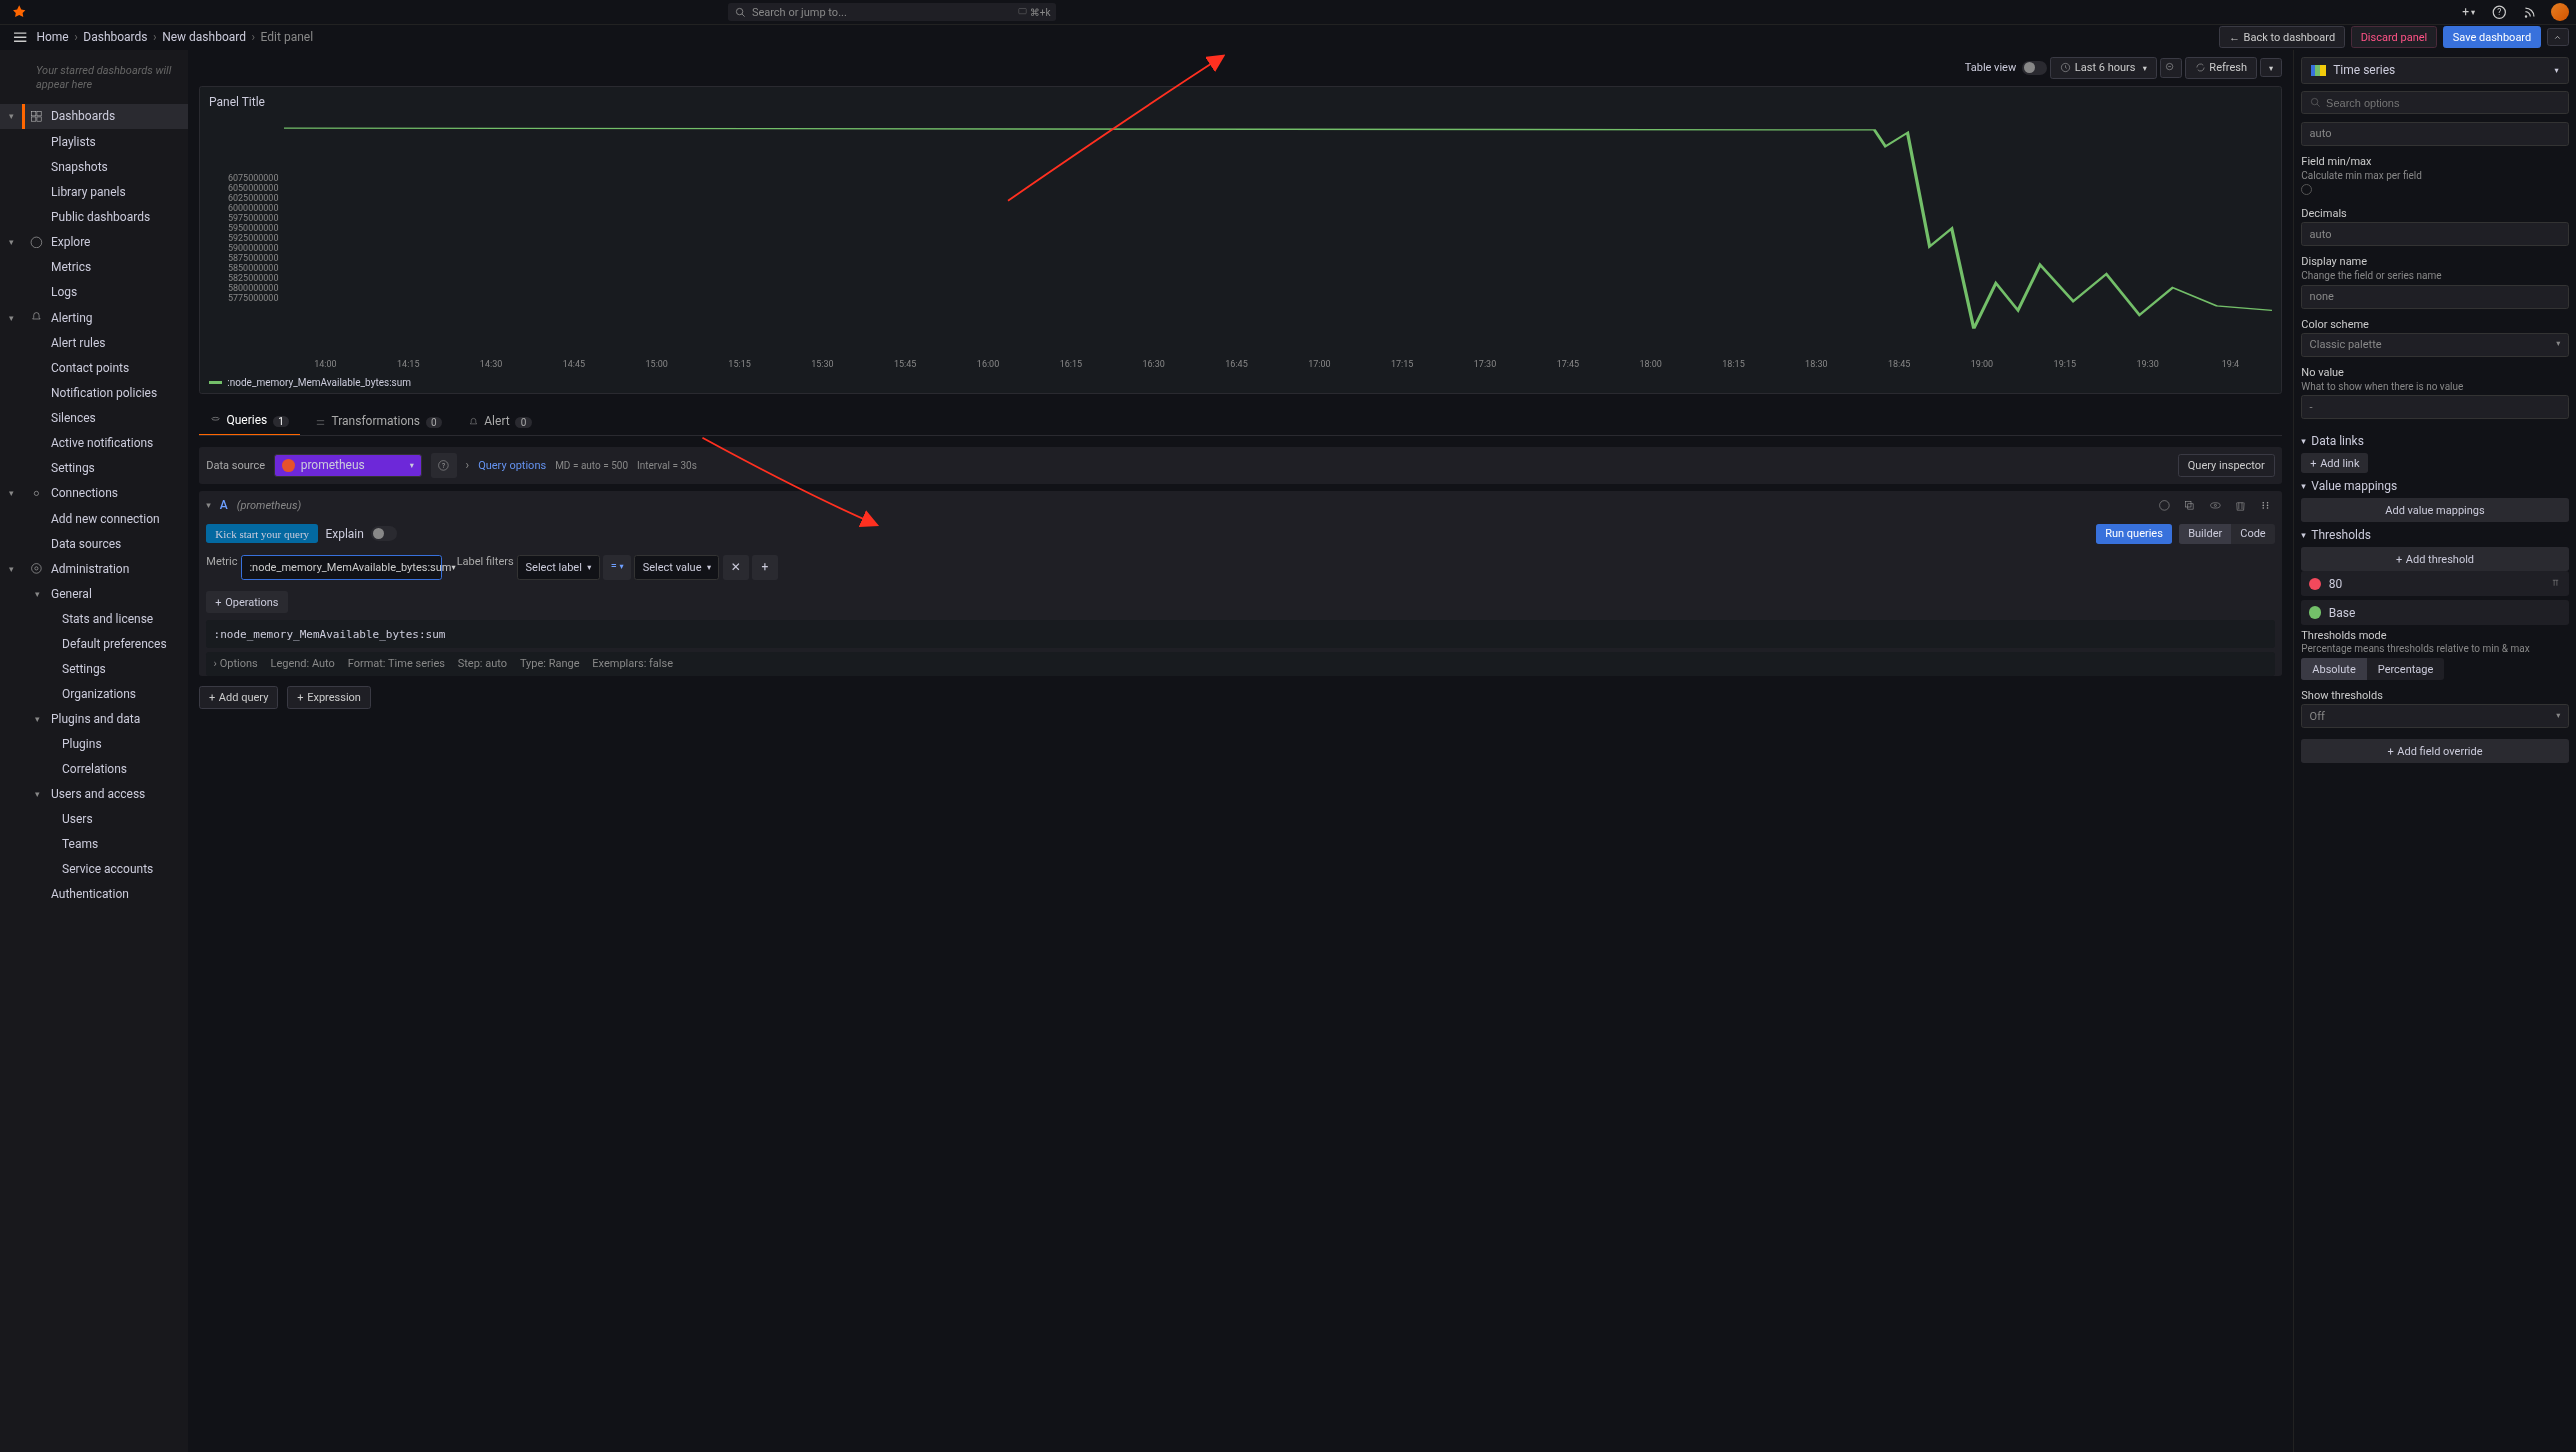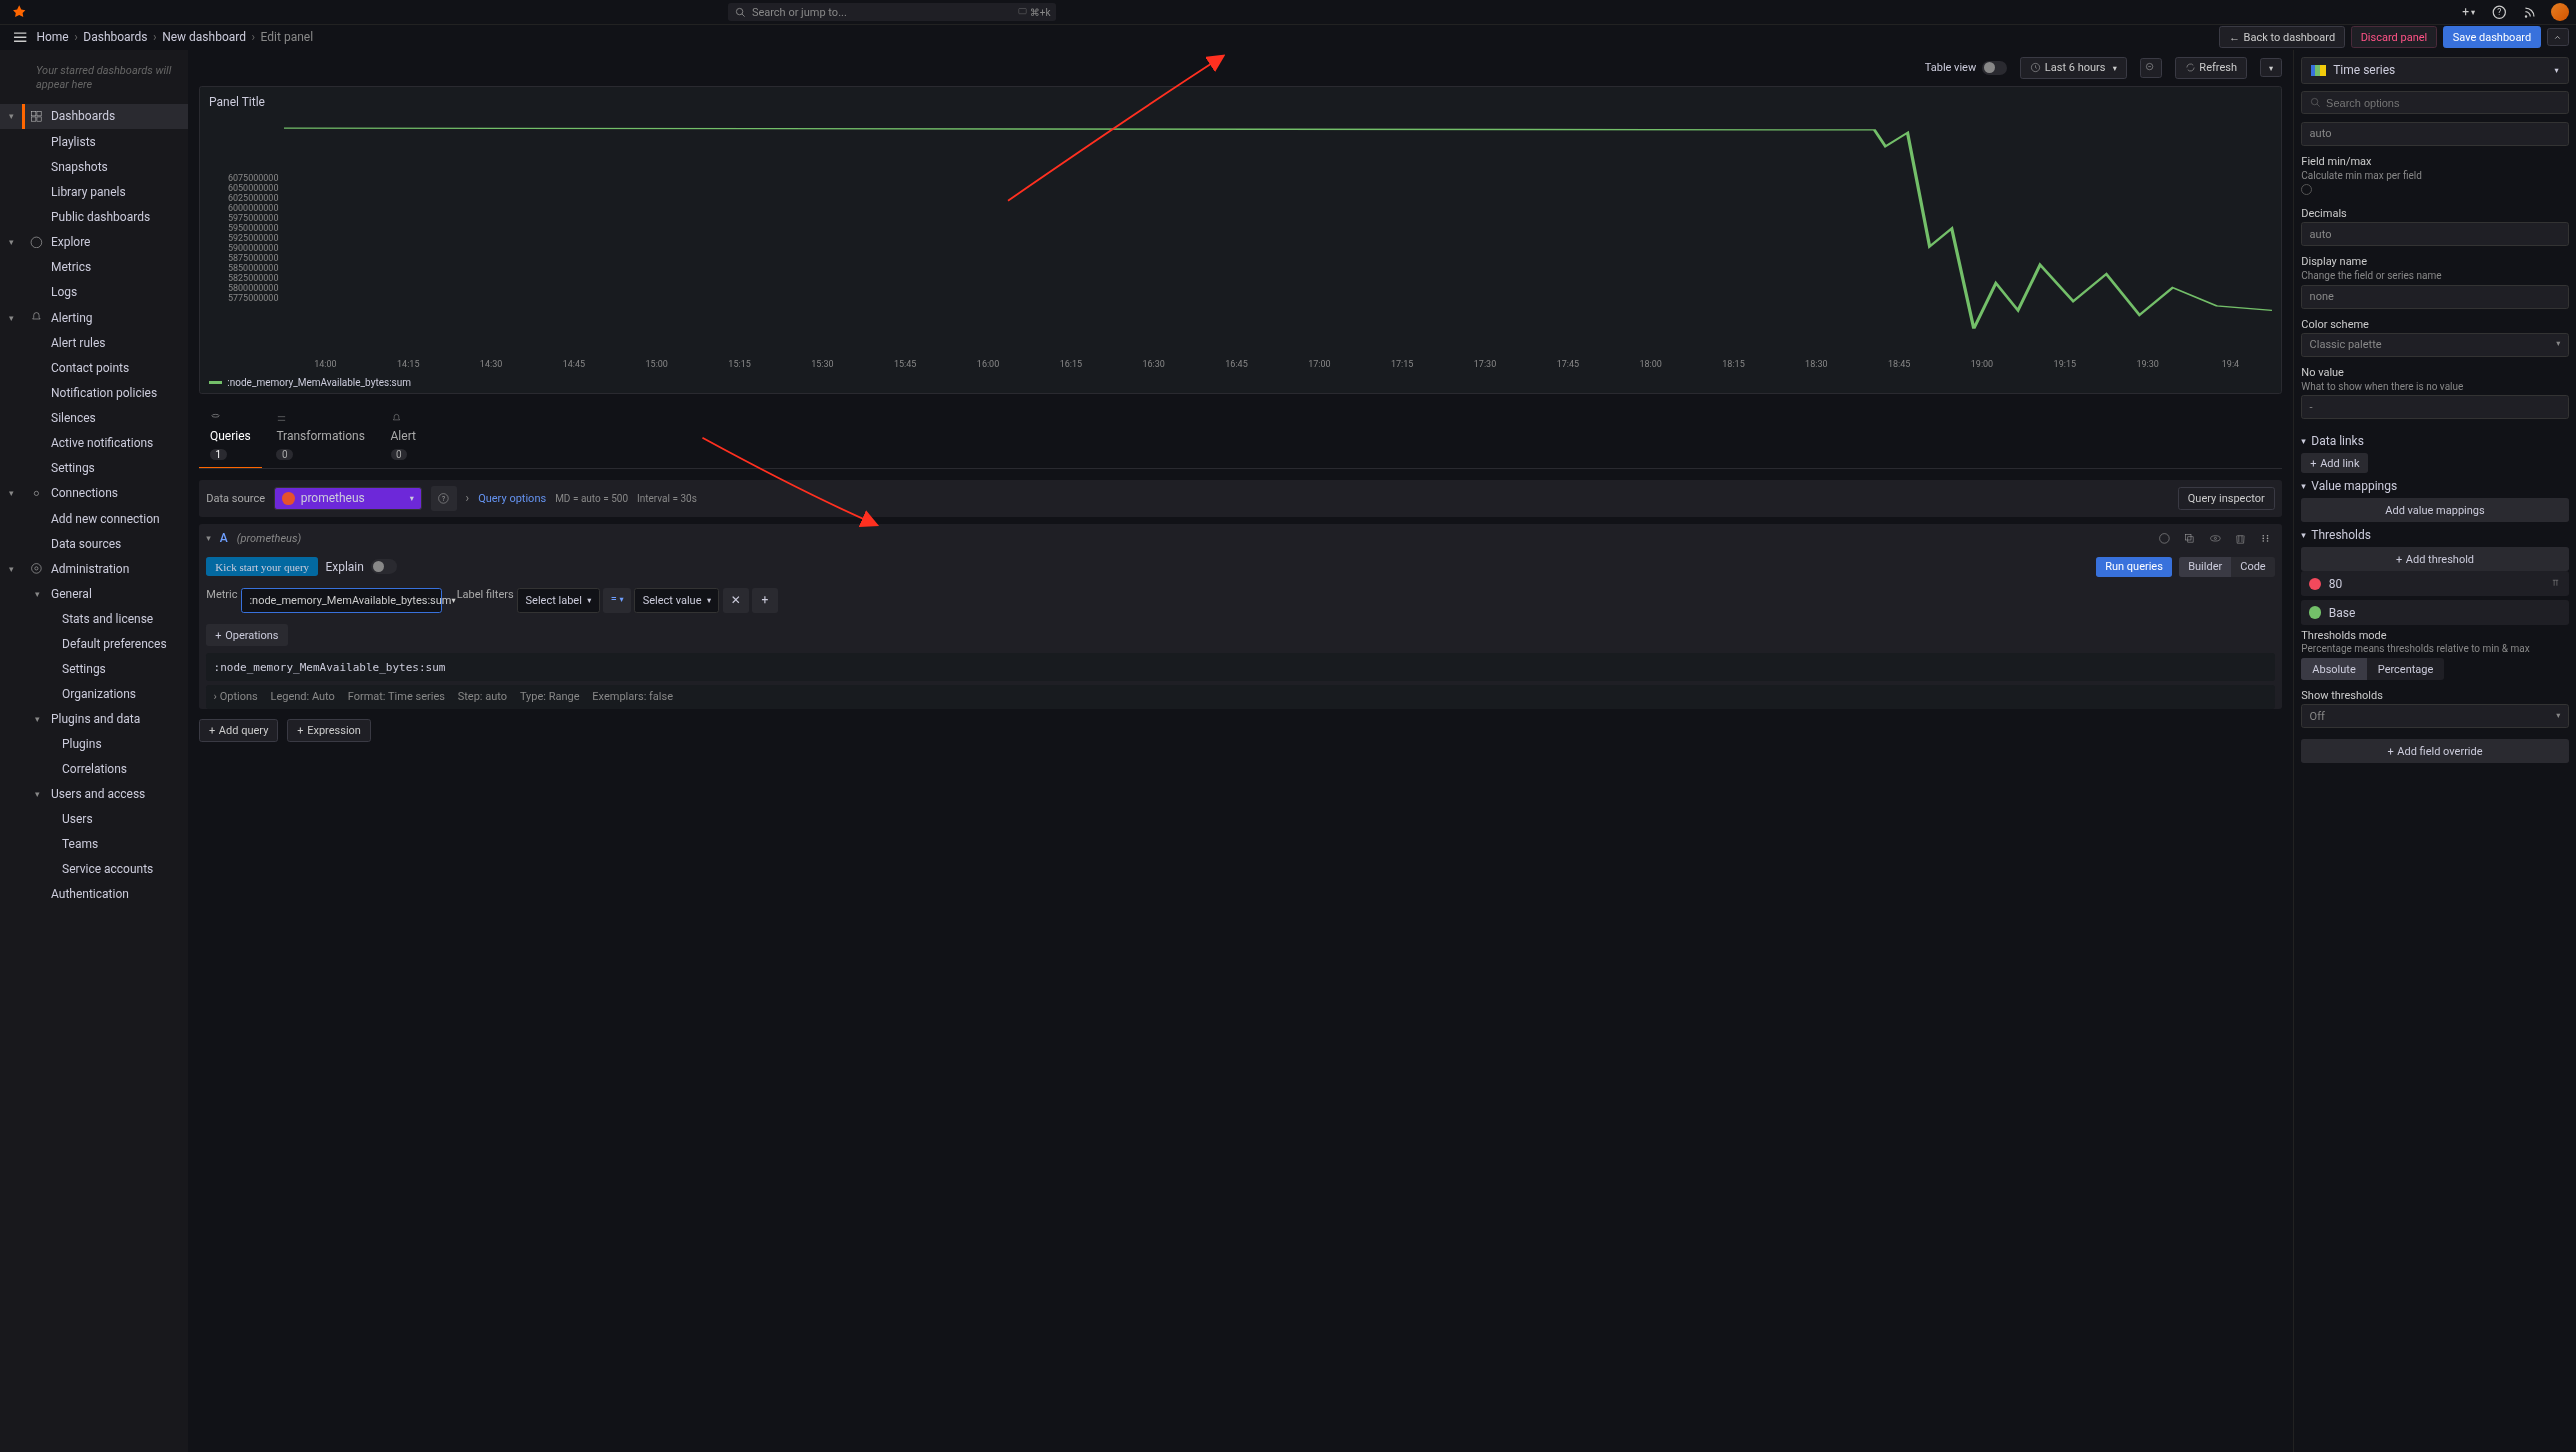--- a/index.html
+++ b/index.html
@@ -28,35 +28,35 @@
 .sidebar-hint { padding: 7.3px 14.6px 11px 36px; color: #666; font-style: italic; font-size: 11px; line-height: 1.3; }
 .nav-item { display: flex; align-items: center; padding: 5.5px 7.3px 5.5px 29px; cursor: pointer; font-size: 12px; gap: 7.3px; position: relative; }
 .nav-item.active { background: #2a2a30; }
 .nav-item.active::before { content: ''; position: absolute; left: 22px; top: 0; bottom: 0; width: 2.7px; background: #f60; }
 .nav-item .chev { position: absolute; left: 9px; font-size: 9px; color: #888; }
 .nav-item .nicon { width: 14.6px; height: 14.6px; display: inline-flex; align-items: center; justify-content: center; }
 .nav-sub { padding-left: 51px; }
 .nav-sub2 { padding-left: 62px; }
 
 .center { flex: 1; display: flex; flex-direction: column; background: #111217; overflow: hidden; }
-.panel-toolbar { display: flex; align-items: center; justify-content: flex-end; padding: 7.3px 11px; gap: 13px; }
+.panel-toolbar { display: flex; align-items: center; justify-content: flex-end; padding: 7.3px 11px; gap: 3px; }
 .toggle-switch { display: flex; align-items: center; gap: 5.5px; font-size: 11px; }
 .switch { width: 25.5px; height: 14.6px; background: #2a2a30; border-radius: 7.3px; position: relative; }
 .switch::after { content: ''; position: absolute; left: 1.8px; top: 1.8px; width: 11px; height: 11px; background: #888; border-radius: 50%; }
 
 .panel-area { margin: 0 11px; background: #181b1f; border: 0.9px solid #2a2a30; border-radius: 2.7px; flex: 0 0 auto; }
 .panel-title { padding: 7.3px 9px; font-size: 12px; }
 .chart { padding: 3.6px 9px 5.5px 9px; }
 .x-axis { display: flex; padding-left: 75px; }
 .x-tick { flex: 1; font-size: 9px; color: #888; text-align: center; }
 .legend-row { display: flex; align-items: center; gap: 5.5px; padding: 1.8px 9px 5.5px 9px; font-size: 10px; }
 .legend-swatch { width: 12.8px; height: 2.7px; background: #73bf69; }
 
 .tabs { display: flex; gap: 3.6px; margin: 11px 11px 0 11px; border-bottom: 0.9px solid #2a2a30; }
-.tab { padding: 7.3px 11px; font-size: 12px; cursor: pointer; display: flex; align-items: flex-start; gap: 5.5px; color: #aaa; flex-direction: column; }
+.tab { padding: 7.3px 11px; font-size: 12px; cursor: pointer; display: flex; align-items: flex-end; gap: 5.5px; color: #aaa; }
 .tab.active { border-bottom: 1.8px solid #f60; color: #fff; }
 .tab .count { background: #2a2a30; border-radius: 7.3px; padding: 0 5.5px; font-size: 10px; }
 
 .query-body { margin: 4px 11px; padding: 7.3px 0; overflow-y: auto; flex: 1; }
 .ds-row { display: flex; align-items: center; gap: 9px; background: #1f1f25; padding: 5.5px 7.3px; border-radius: 2.7px; }
 .ds-label { font-size: 11px; color: #aaa; }
 .ds-select { display: flex; align-items: center; gap: 5.5px; background: #6d28d9; border: 0.9px solid #333; padding: 3.6px 7.3px; border-radius: 3px; width: 148px; }
 .ds-icon { width: 12.8px; height: 12.8px; border-radius: 50%; background: #e6522c; }
 .q-opts { color: #6593f0; cursor: pointer; font-size: 11px; }
 .q-meta { font-size: 10px; color: #888; }

